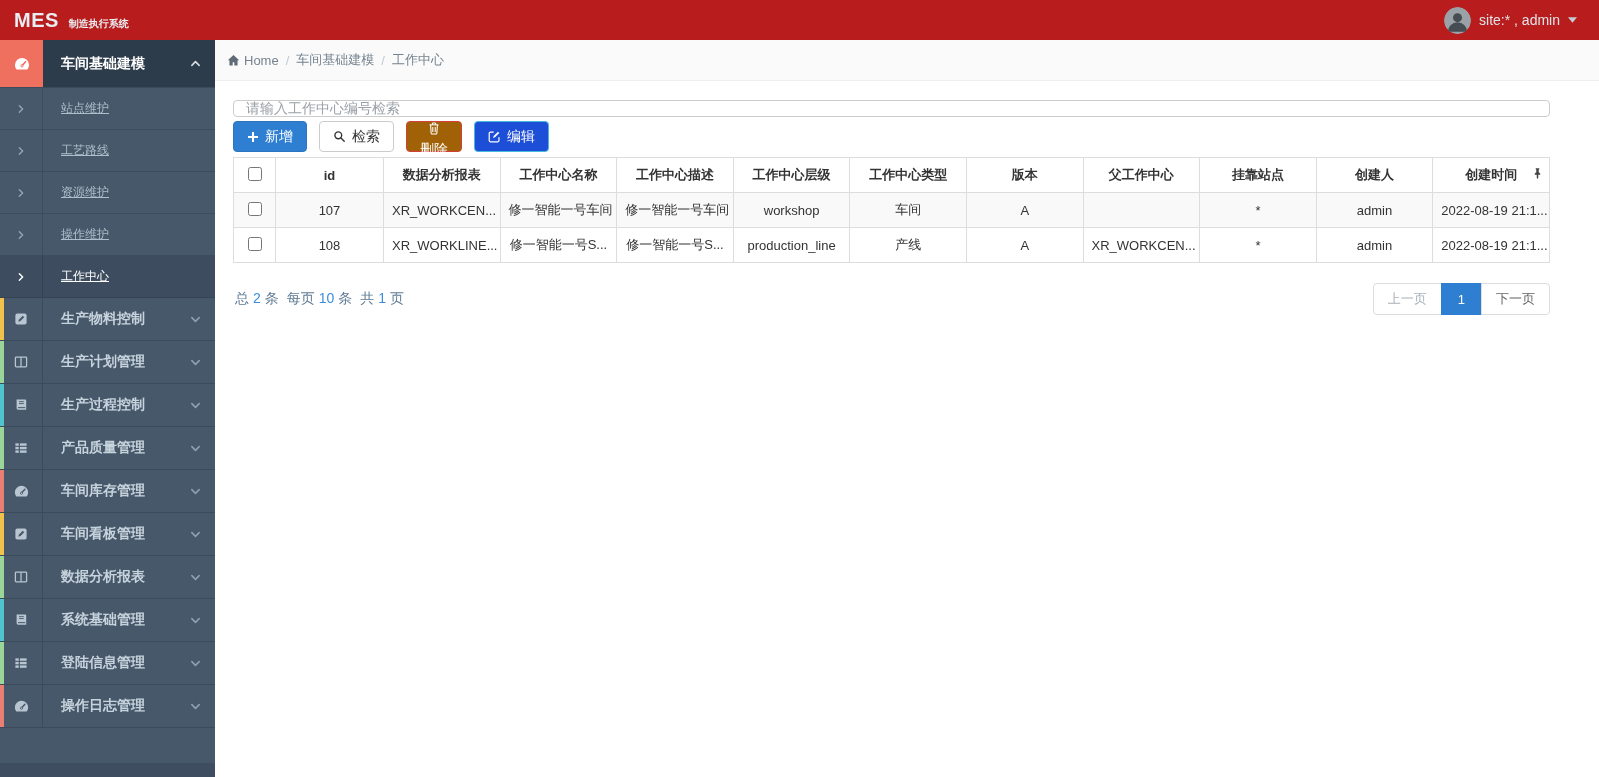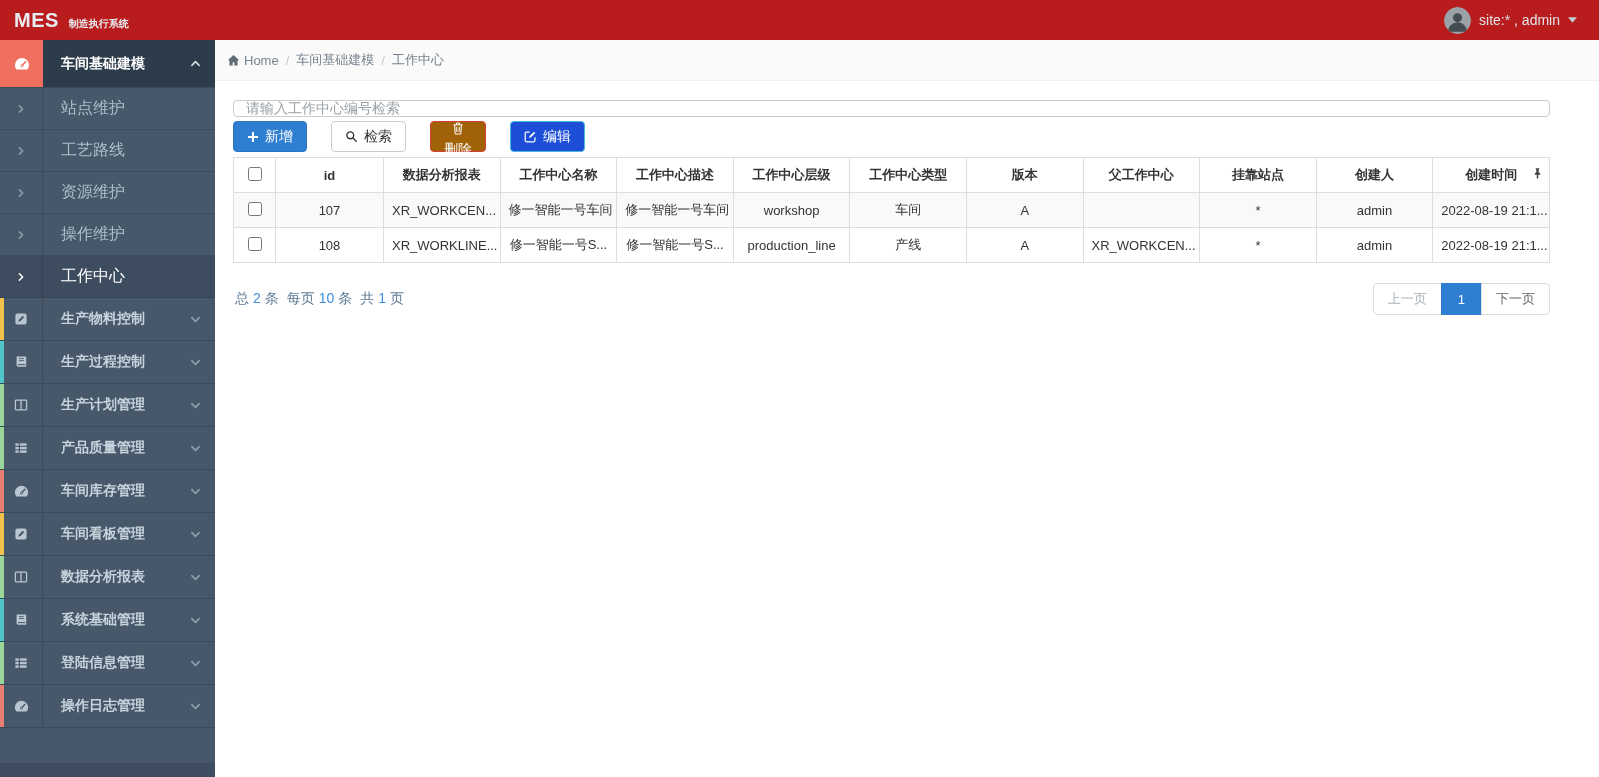--- a/index.html
+++ b/index.html
@@ -30,21 +30,21 @@
 
   .group-active { height:48px; }
   .group-active .icon-cell { background:#ef705f; color:#fff; --cut:#ef705f; border-right:none; }
   .group-active .label-cell { background:#2d3c4b; color:#fff; }
   .group-active .chev { color:#d6dde3; }
 
   .sub-item { position:relative; height:42px; display:flex; align-items:stretch; cursor:pointer;
               border-bottom:1px solid rgba(0,0,0,.12); }
   .sub-chev { width:43px; flex:0 0 43px; display:flex; align-items:center; justify-content:center;
               color:#93a4b2; border-right:1px solid rgba(0,0,0,.12); }
-  .sub-label { flex:1; display:flex; align-items:center; padding-left:18px; color:#aebecb; font-size:16px; }
+  .sub-label { flex:1; display:flex; align-items:center; padding-left:18px; color:#aebecb; font-size:12px;text-decoration:underline; }
   .sub-item.active { background:#3d4d5f; }
   .sub-item.active .sub-label, .sub-item.active .sub-chev { color:#ffffff; }
 
   .group { height:43px; }
   .strip { position:absolute; left:0; top:0; bottom:0; width:4px; }
   .strip-yellow { background:#f0c24b; }
   .strip-green  { background:#9ad69a; }
   .strip-teal   { background:#4fc4cd; }
   .strip-red    { background:#e97f72; }
   .sidebar-footer { position:absolute; bottom:0; left:0; right:0; height:14px; background:#3e4e60; }
@@ -57,21 +57,21 @@
   .crumb-sep { margin:0 7px; color:#c3c9ce; }
   .home-icon { color:#5f6b76; display:flex; }
 
   .content { padding:18px 49px 0 18px; }
 
   .search-input { width:100%; height:17px; border:1px solid #ccc; border-radius:4px;
                   padding:6px 12px; font-size:14px; color:#333; outline:none;
                   font-family:"Liberation Sans","DejaVu Sans",sans-serif; }
   .search-input::placeholder { color:#9aa0a6; }
 
-  .toolbar { margin-top:4px; display:flex; gap:24px; }
+  .toolbar { margin-top:4px; display:flex; gap:12px; }
   .btn { display:inline-flex; align-items:center; gap:6px; height:31px; padding:0 13px;
          border-radius:4px; border:1px solid transparent; font-size:14px; cursor:pointer;
          font-family:"Liberation Sans","DejaVu Sans",sans-serif; }
   .btn-primary { background:#2e7fd2; border-color:#2a74c0; color:#fff; }
   .btn-default { background:#fff; border-color:#ccc; color:#333; }
   .btn-danger  { background:#a16207; border-color:#d43f3a; color:#fff;flex-direction:column; }
   .btn-info    { background:#1d4ed8; border-color:#46b8da; color:#fff; }
   .btn svg { flex:0 0 auto; }
 
   
@@ -198,48 +198,48 @@
         <span class="grow">生产物料控制</span>
         <span class="chev">
           <svg viewBox="0 0 12 12" width="11" height="11">
               <path d="M2 4l4 4 4-4" fill="none" stroke="currentColor" stroke-width="1.7" stroke-linecap="round" stroke-linejoin="round"></path>
             </svg>
         </span>
       </div>
     </div>
 
     <div class="side-item group">
+      <span class="strip strip-green"></span>
+      <div class="icon-cell">
+        <svg viewBox="0 0 20 20" width="16" height="16">
+          <rect x="3" y="4" width="14" height="12" rx="1" fill="none" stroke="currentColor" stroke-width="1.6"></rect>
+          <line x1="10" y1="4" x2="10" y2="16" stroke="currentColor" stroke-width="1.6"></line>
+        </svg>
+      </div>
+      <div class="label-cell">
+        <span class="grow">生产计划管理</span>
+        <span class="chev">
+          <svg viewBox="0 0 12 12" width="11" height="11">
+              <path d="M2 4l4 4 4-4" fill="none" stroke="currentColor" stroke-width="1.7" stroke-linecap="round" stroke-linejoin="round"></path>
+            </svg>
+        </span>
+      </div>
+    </div>
+
+    <div class="side-item group">
       <span class="strip strip-teal"></span>
       <div class="icon-cell">
         <svg viewBox="0 0 20 20" width="16" height="16">
           <path fill="currentColor" d="M5.8 3h9.7a1 1 0 0 1 1 1v11.3a.7.7 0 0 1-.7.7H6.3a1.8 1.8 0 0 1-1.8-1.8V4a1 1 0 0 1 1.3-1z"></path>
           <path d="M6.3 13.3h9" stroke="var(--cut)" stroke-width="1.3"></path>
           <path d="M7.5 5.8h6M7.5 8.2h6" stroke="var(--cut)" stroke-width="1.1"></path>
         </svg>
       </div>
       <div class="label-cell">
         <span class="grow">生产过程控制</span>
-        <span class="chev">
-          <svg viewBox="0 0 12 12" width="11" height="11">
-              <path d="M2 4l4 4 4-4" fill="none" stroke="currentColor" stroke-width="1.7" stroke-linecap="round" stroke-linejoin="round"></path>
-            </svg>
-        </span>
-      </div>
-    </div>
-
-    <div class="side-item group">
-      <span class="strip strip-green"></span>
-      <div class="icon-cell">
-        <svg viewBox="0 0 20 20" width="16" height="16">
-          <rect x="3" y="4" width="14" height="12" rx="1" fill="none" stroke="currentColor" stroke-width="1.6"></rect>
-          <line x1="10" y1="4" x2="10" y2="16" stroke="currentColor" stroke-width="1.6"></line>
-        </svg>
-      </div>
-      <div class="label-cell">
-        <span class="grow">生产计划管理</span>
         <span class="chev">
           <svg viewBox="0 0 12 12" width="11" height="11">
               <path d="M2 4l4 4 4-4" fill="none" stroke="currentColor" stroke-width="1.7" stroke-linecap="round" stroke-linejoin="round"></path>
             </svg>
         </span>
       </div>
     </div>
 
     <div class="side-item group">
       <span class="strip strip-green"></span>

